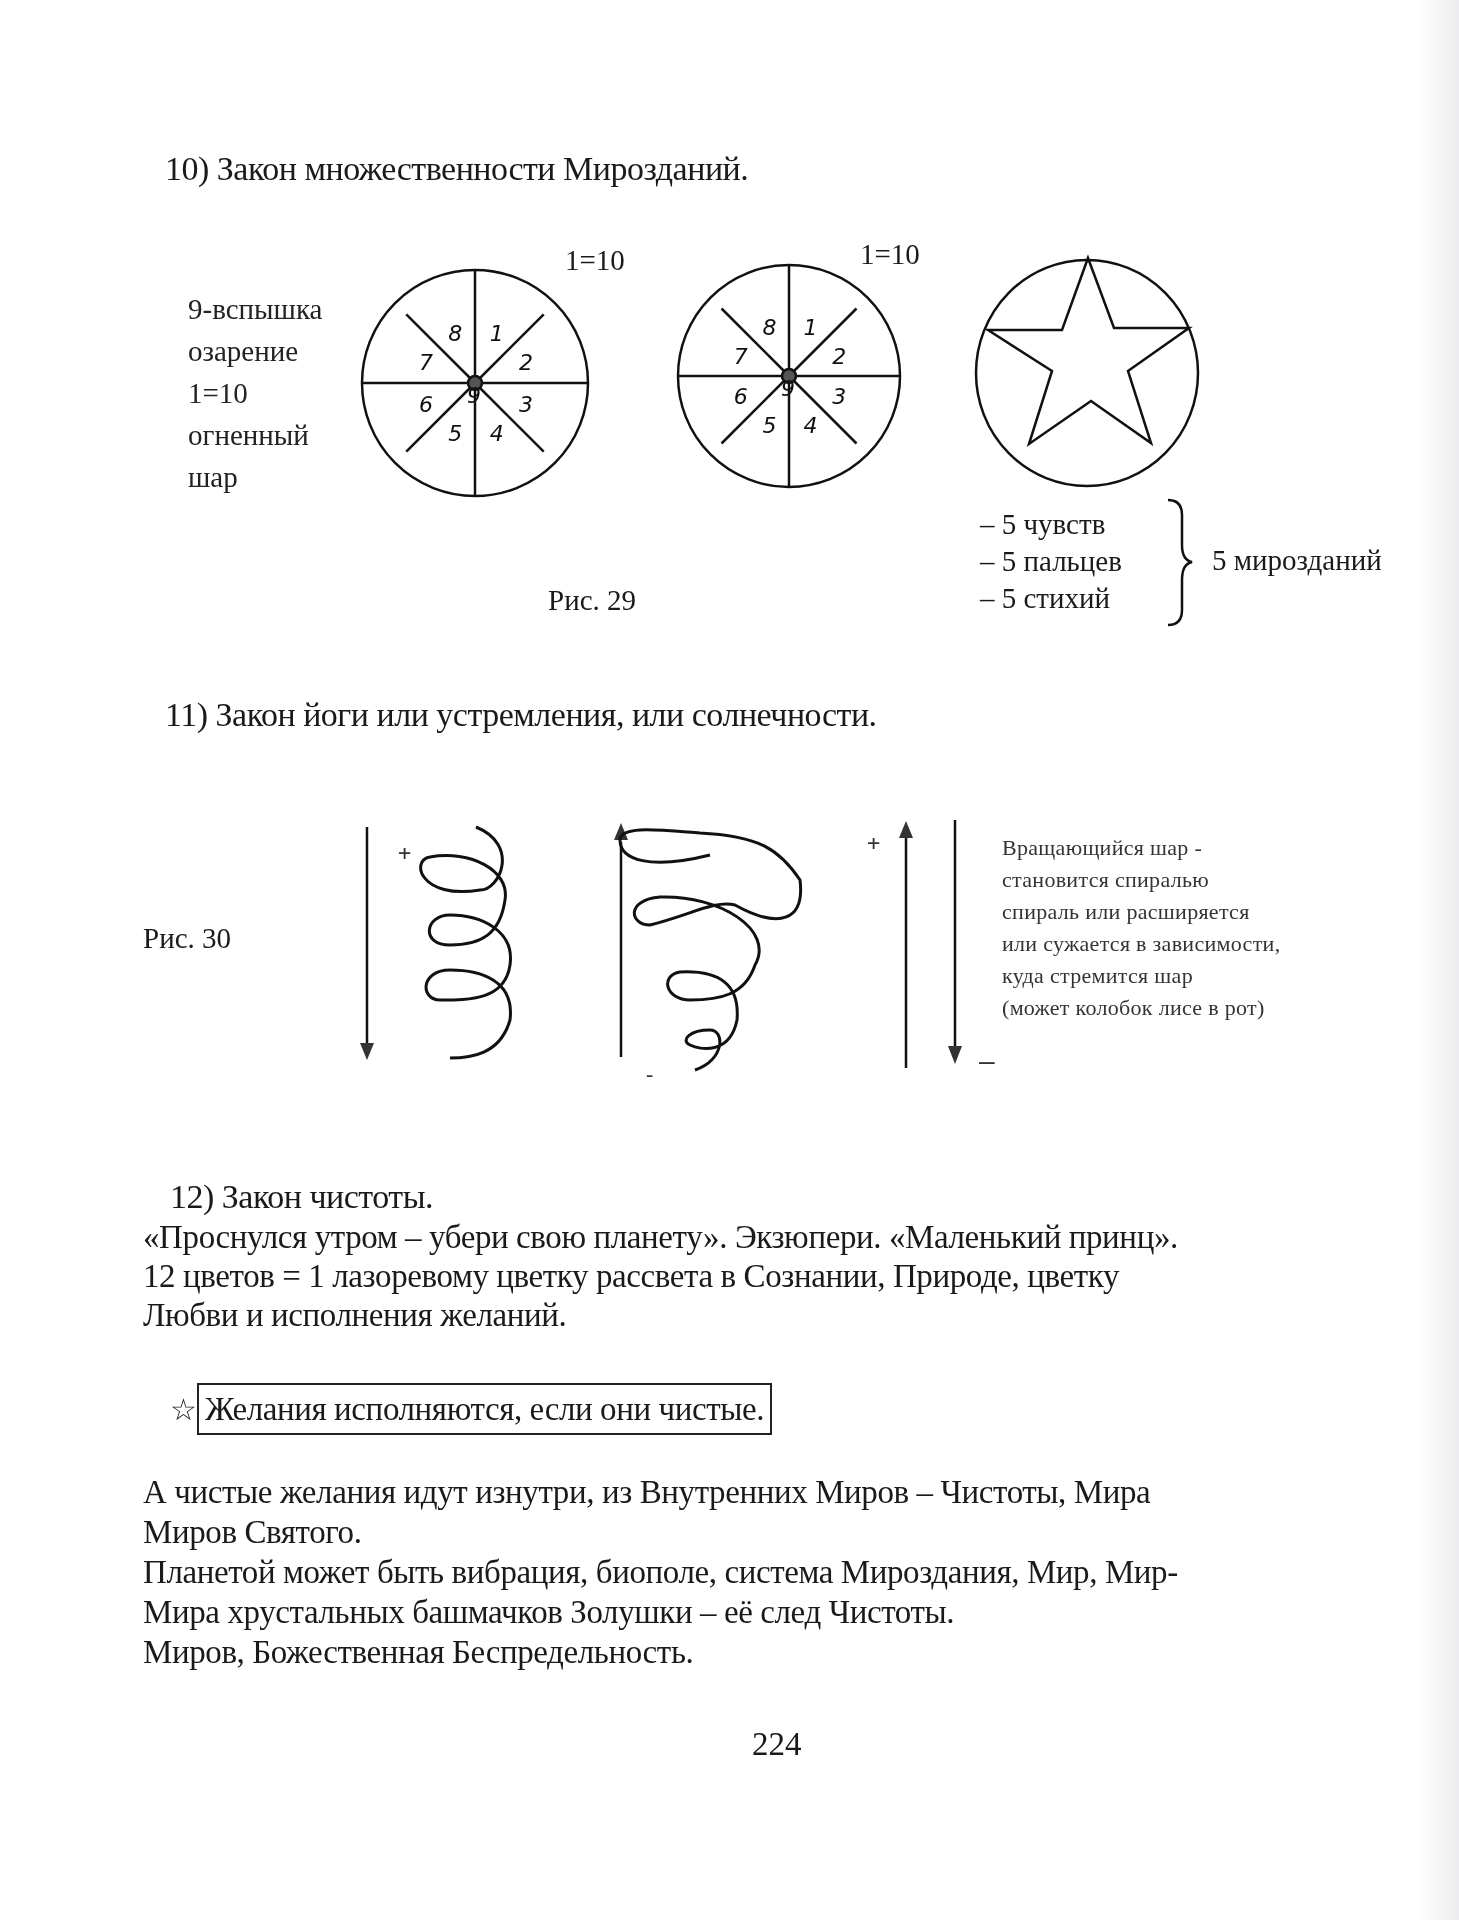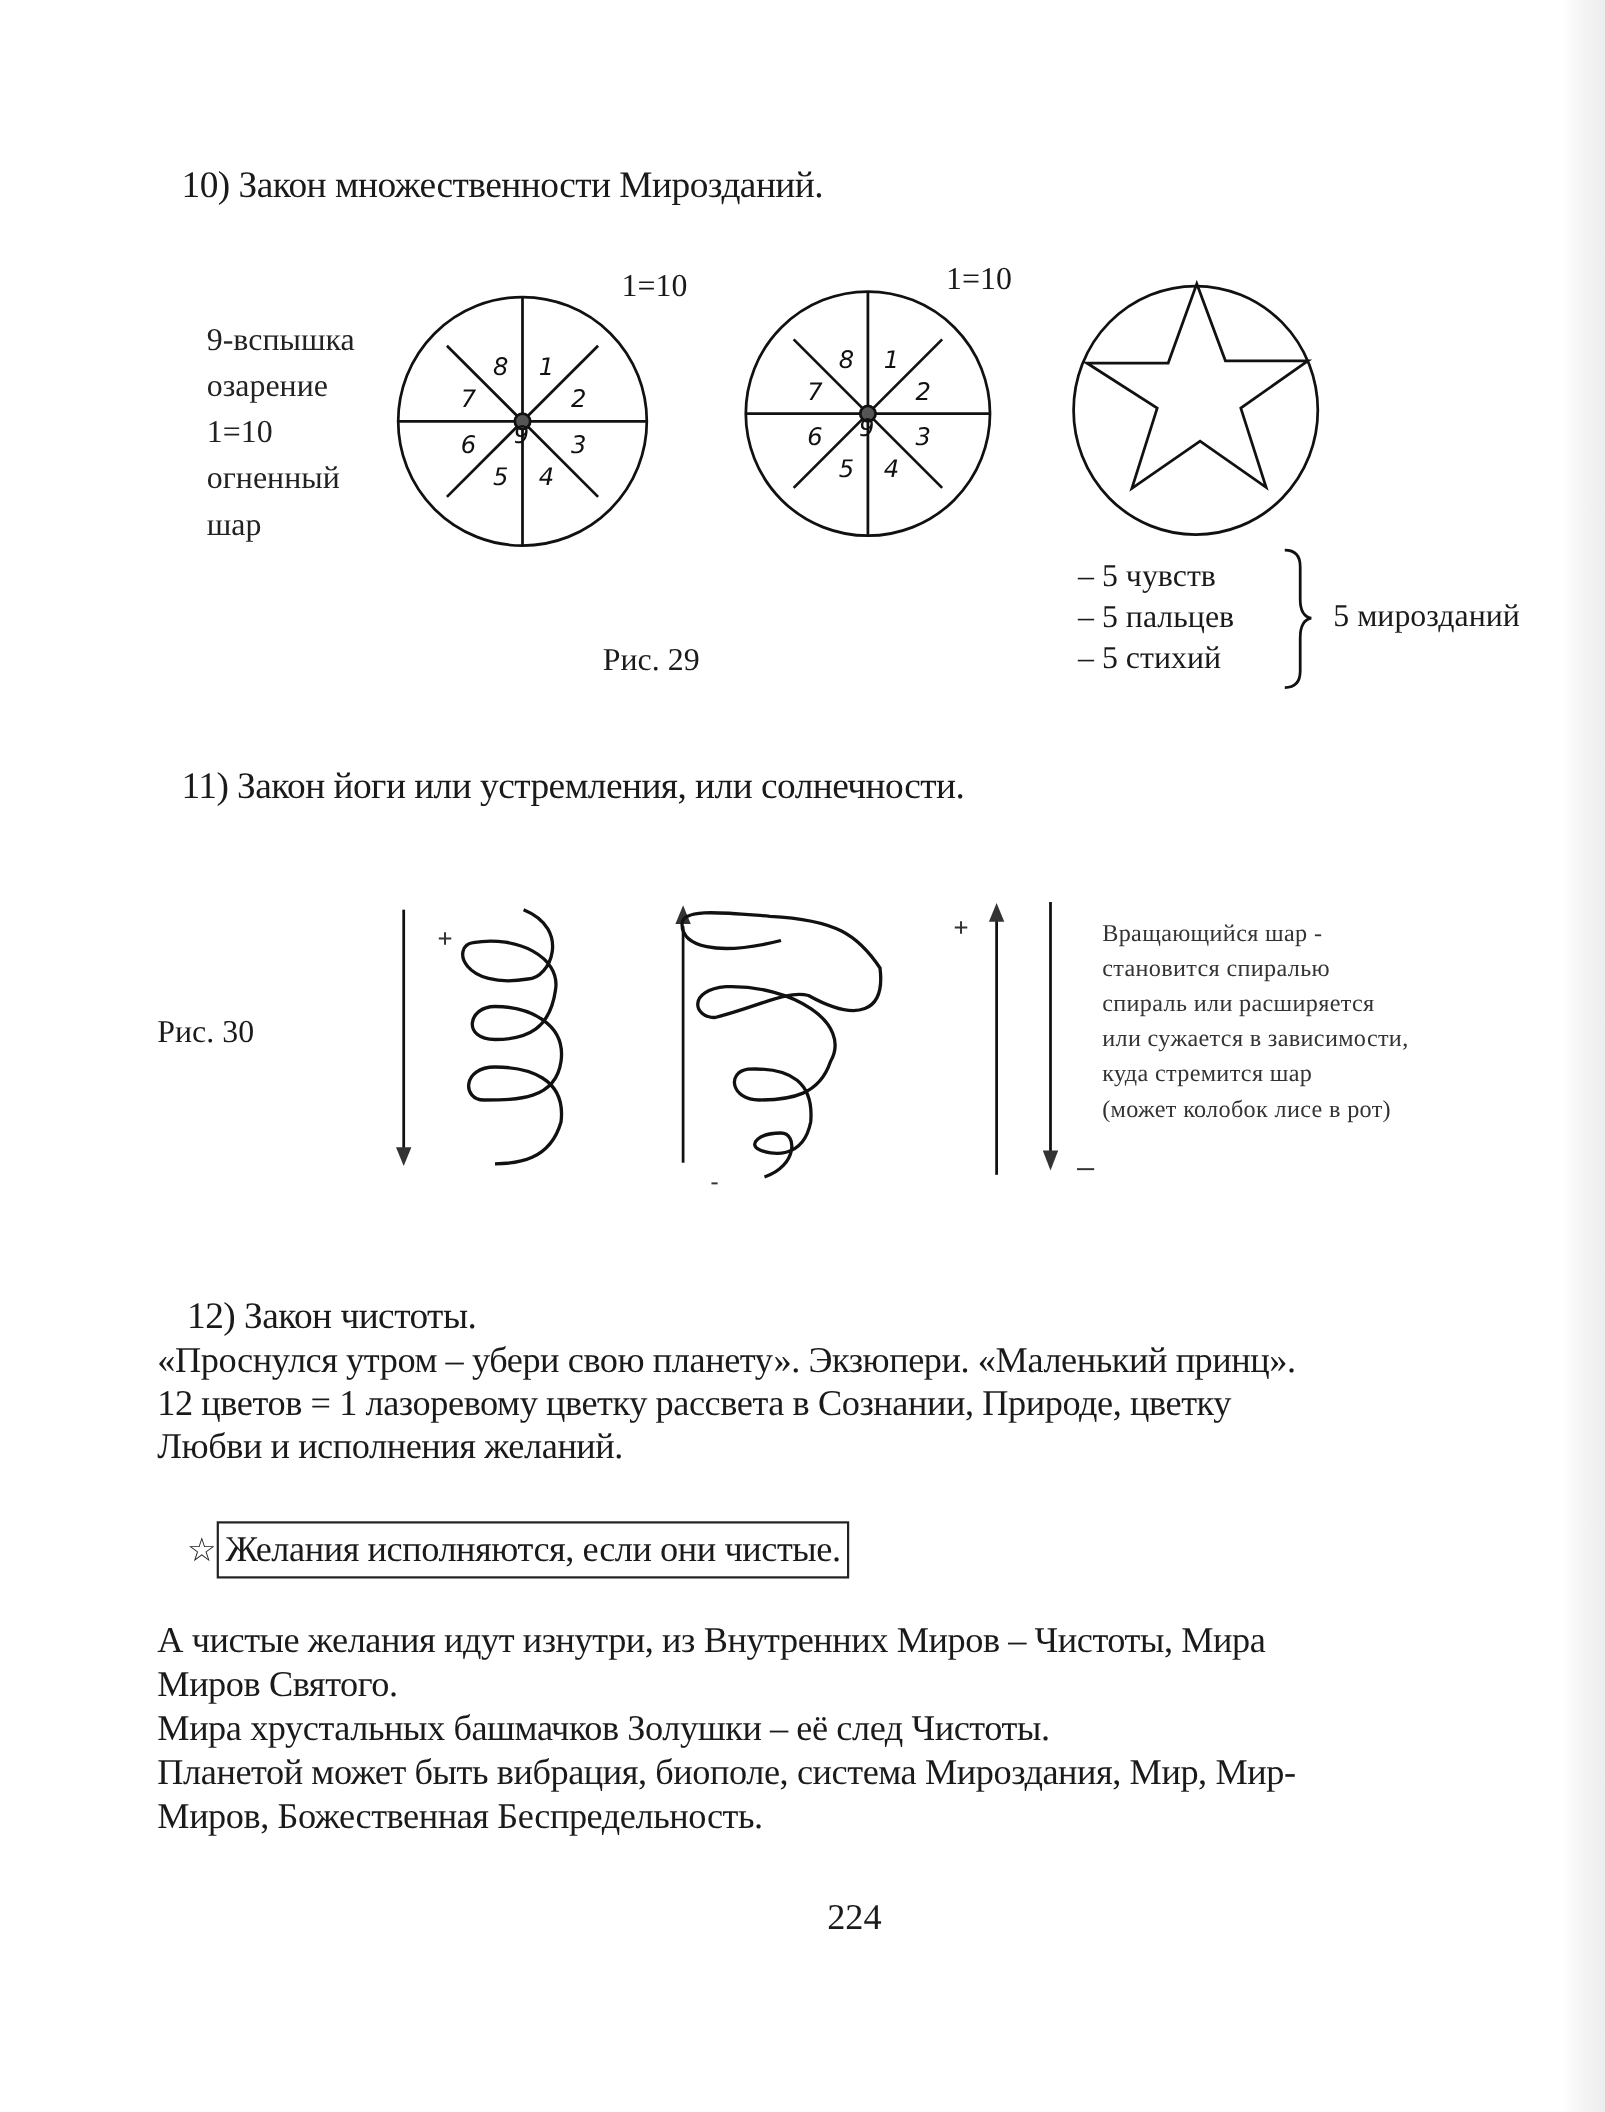--- a/index.html
+++ b/index.html
@@ -149,18 +149,18 @@
   <div>Любви и исполнения желаний.</div>
 </div>
 
 <div class="abs" style="left:170px; top:1383px;">
   <span class="star-mark">☆</span><span class="framed">Желания исполняются, если они чистые.</span>
 </div>
 
 <div class="abs body-text" style="left:143px; top:1472px; line-height:40px;">
   <div>А чистые желания идут изнутри, из Внутренних Миров – Чистоты, Мира</div>
   <div>Миров Святого.</div>
+  <div>Планетой может быть вибрация, биополе, система Мироздания, Мир, Мир-</div>
   <div>Мира хрустальных башмачков Золушки – её след Чистоты.</div>
-  <div>Планетой может быть вибрация, биополе, система Мироздания, Мир, Мир-</div>
   <div>Миров, Божественная Беспредельность.</div>
 </div>
 
 <div class="abs" style="left:752px; top:1726px; font-size:33px;">224</div>
 
 </body></html>

